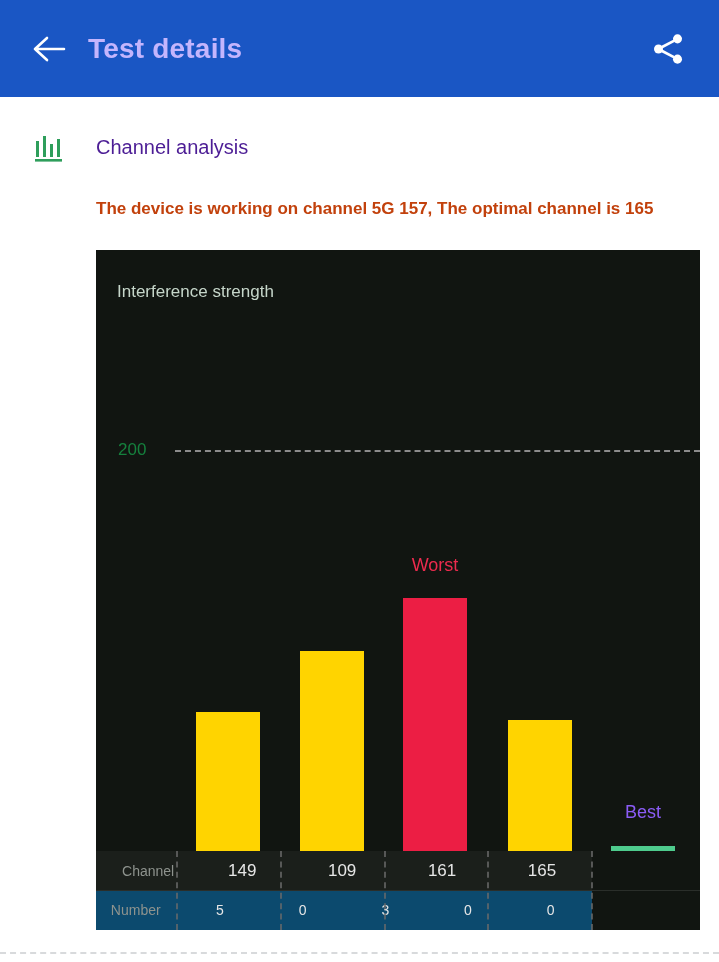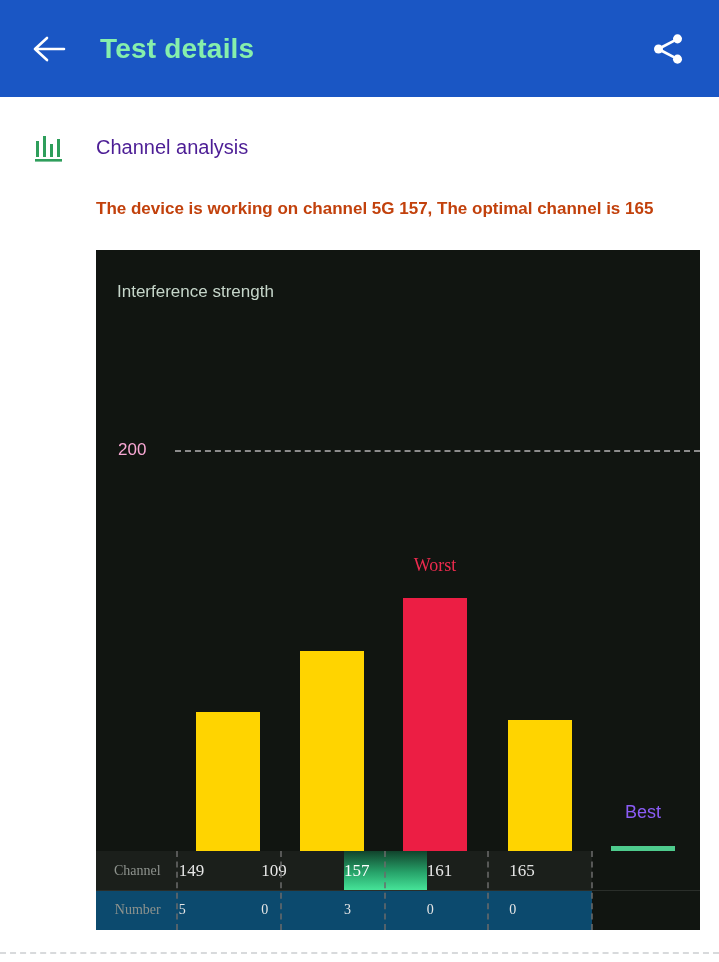--- a/index.html
+++ b/index.html
@@ -17,24 +17,24 @@
     background: #1a56c4;
     display: flex; align-items: center;
   }
   .back-btn {
     width: 56px; height: 56px;
     margin-left: 22px;
     display: flex; align-items: center; justify-content: center;
     cursor: pointer;
   }
   .appbar-title {
-    color: #86efac;
+    color: #c4b5fd;
     font-size: 28px;
     font-weight: bold;
-    margin-left: 22px;
+    margin-left: 10px;
     letter-spacing: 0.2px;
   }
   .share-btn {
     position: absolute; right: 24px; top: 22px;
     width: 54px; height: 54px;
     display: flex; align-items: center; justify-content: center;
     cursor: pointer;
   }
 
   
@@ -61,21 +61,21 @@
     overflow: hidden;
   }
   .chart-title {
     position: absolute; left: 21px; top: 8px;
     font-size: 17px; color: #c6d6ca; margin-top: 24px;
   }
 
   
   .gridline-label {
     position: absolute; left: 22px; top: 190px;
-    font-size: 17px; color: #f9a8d4;
+    font-size: 17px; color: #15803d;
   }
   .gridline {
     position: absolute; left: 79px; top: 200px;
     width: 525px; height: 0;
     border-top: 2px dashed #8c8c8c;
   }
 
   
   .plot { position: absolute; left: 0; top: 0; width: 604px; height: 601px; }
   .bar {
@@ -85,43 +85,44 @@
   .bar.normal { background: #ffd400; }
   .bar.worst  { background: #ec1e44; }
   .bar.best   { background: #4ecb8d; }
 
   .bar-tag {
     position: absolute;
     font-size: 18px;
     text-align: center;
     width: 90px;
   }
-  .bar-tag.worst { color: #ec2b4e; font-family: Liberation Serif, serif; }
+  .bar-tag.worst { color: #ec2b4e; }
   .bar-tag.best  { color: #8b5cf6; }
 
   
   .table {
     position: absolute; left: 0; top: 601px;
     width: 604px; height: 79px;
   }
   .trow {
     position: absolute; left: 0; width: 496px; height: 39px;
-    display: flex; align-items: center; font-family: Liberation Serif, serif;
+    display: flex; align-items: center;
   }
   .trow.r1 { top: 0;  background: #1b1f1b; }
   .trow.r2 { top: 39px; background: #0c4a6e; height: 40px; }
   .rowlabel {
     width: 97px;
     text-align: right;
     padding-right: 18px;
     color: #8e938e;
     font-size: 14px;
   }
   .cell {
     width: 101px;
+    text-align: center;
     color: #e6e6e6;
     position: relative;
   }
   .trow.r1 .cell { font-size: 17px; }
   .trow.r2 .cell { font-size: 14px; }
   .cell.hl {
     background: linear-gradient(to bottom, #11432c 0%, #27a36a 55%, #46e398 100%);
     height: 39px;
     line-height: 39px;
     color: #ffffff;
@@ -201,21 +202,20 @@
 
     <div class="bar-tag best" style="left:502px; top:552px;">Best</div>
   </div>
 
   <div class="table">
 
     <div class="trow r1">
       <div class="rowlabel">Channel</div>
       <div class="cell">149</div>
       <div class="cell">109</div>
-      <div class="cell hl">157</div>
       <div class="cell">161</div>
       <div class="cell">165</div>
     </div>
 
     <div class="trow r2">
       <div class="rowlabel">Number</div>
       <div class="cell">5</div>
       <div class="cell">0</div>
       <div class="cell">3</div>
       <div class="cell">0</div>

